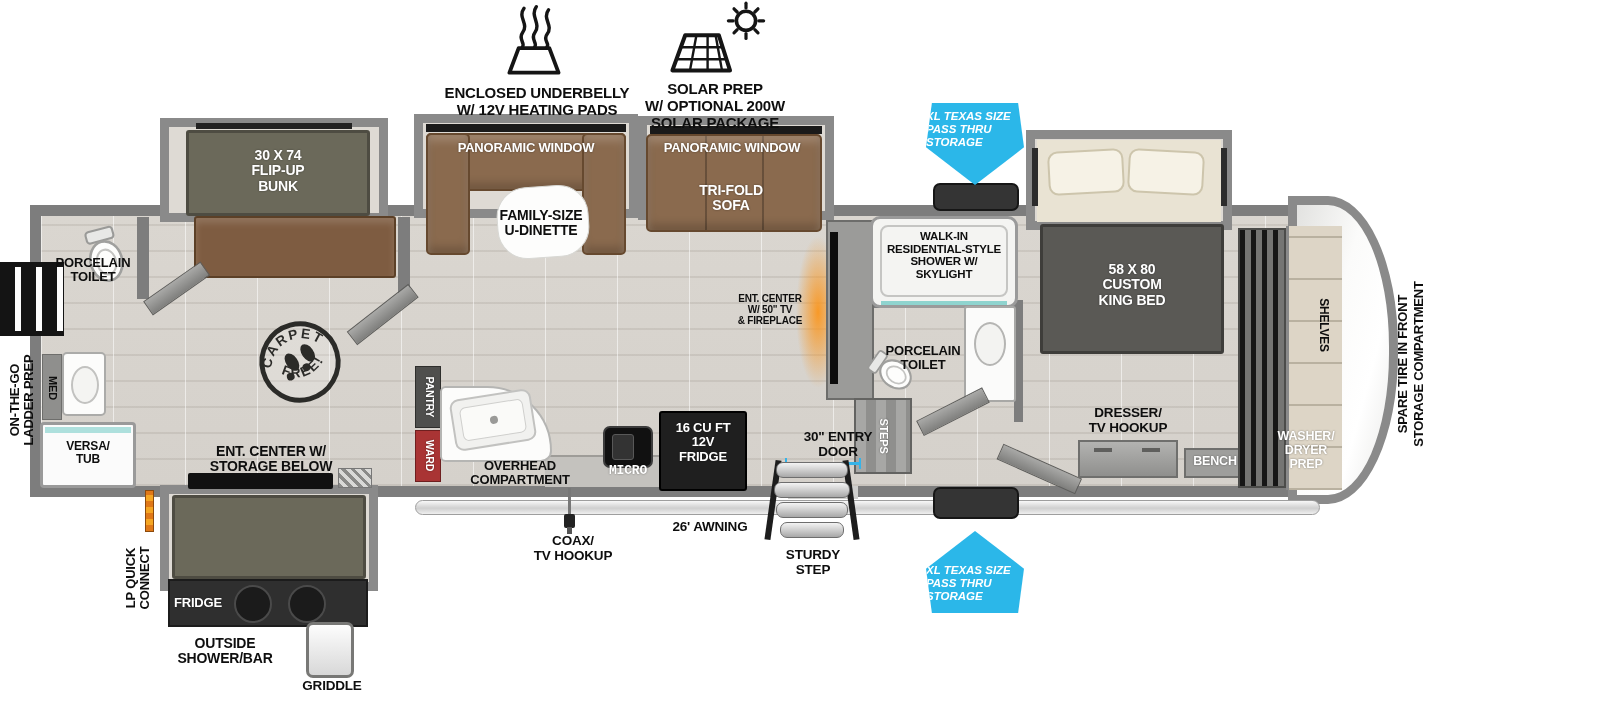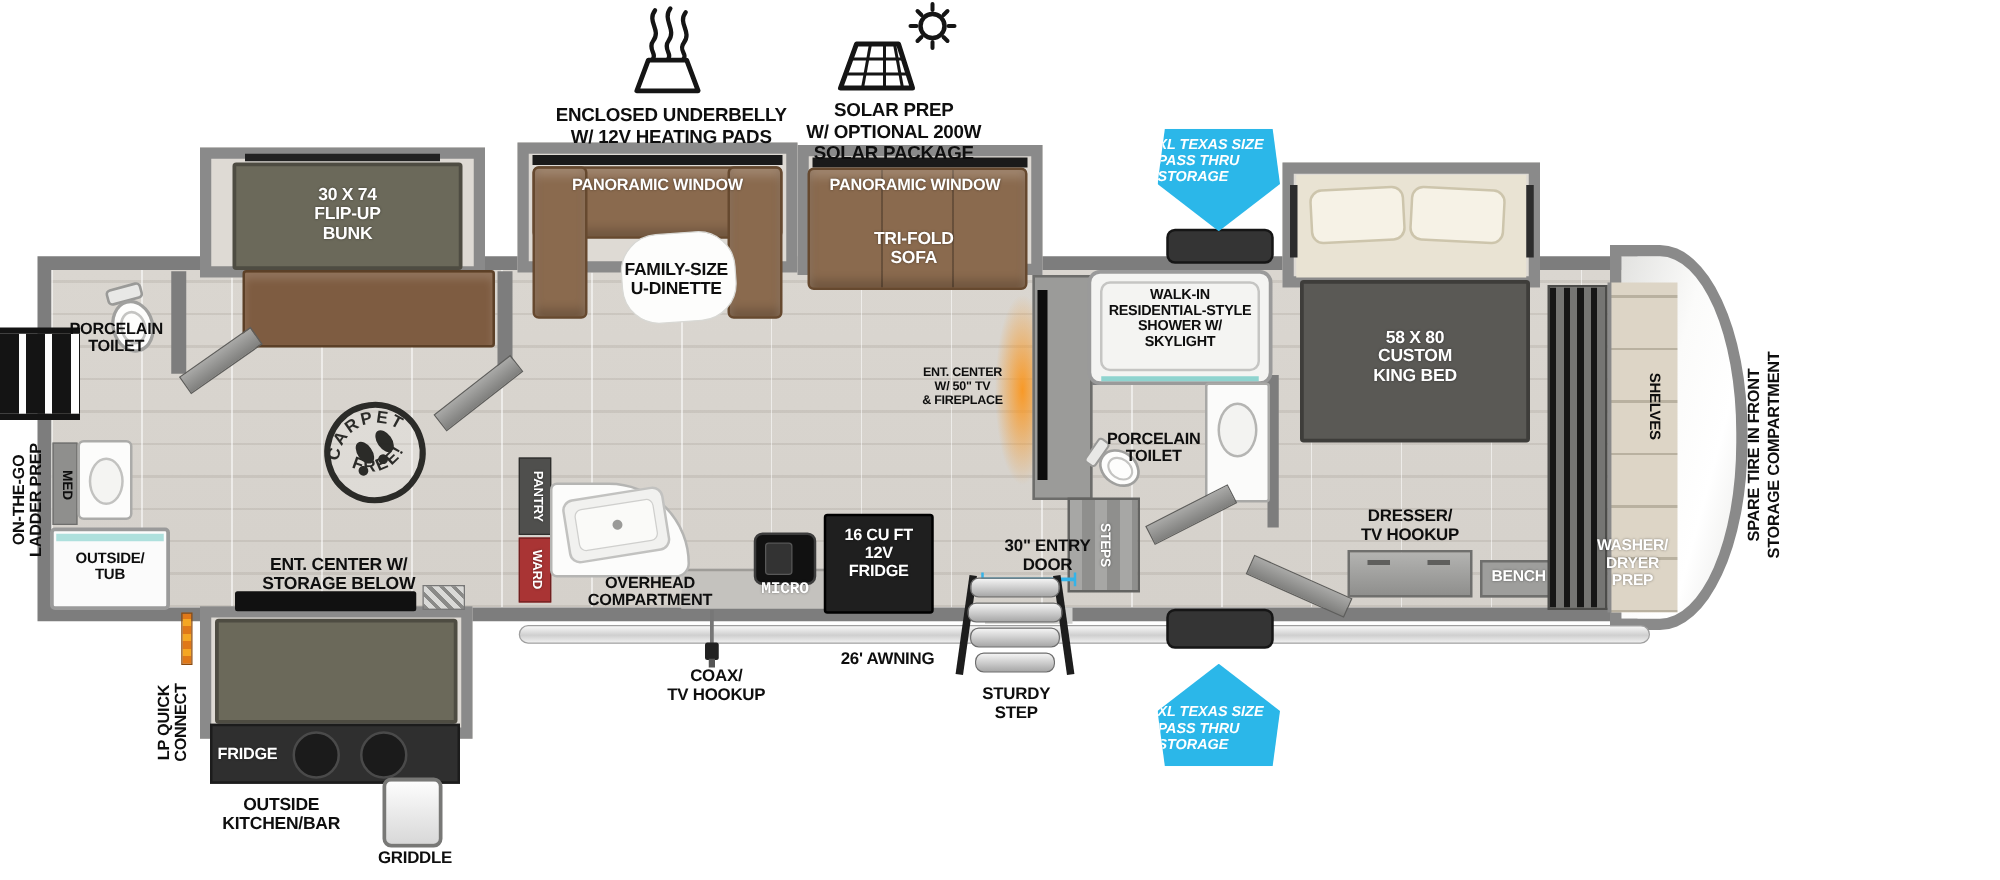--- a/index.html
+++ b/index.html
@@ -138,21 +138,21 @@
 TOILET</div>
 
   <div class="abs" style="left:42px;top:354px;width:20px;height:66px;background:#8f8f8d;border:1px solid #6e6e6c;z-index:4;"></div>
   <div class="lbl rot90" style="left:32px;top:381px;width:40px;height:14px;font-size:11px;">MED</div>
   <div class="abs" style="left:62px;top:352px;width:44px;height:64px;background:#fcfcfb;border:2px solid #ababa9;border-radius:5px;z-index:4;">
     <div class="abs" style="left:7px;top:12px;width:28px;height:38px;background:#f4f4f2;border:2px solid #c2c2c0;border-radius:50%;"></div>
   </div>
   <div class="abs" style="left:40px;top:422px;width:96px;height:66px;background:#fbfbfb;border:3px solid #9a9a9a;border-radius:4px;z-index:4;">
     <div class="abs" style="left:2px;top:2px;width:86px;height:6px;background:#aee0dd;"></div>
   </div>
-  <div class="lbl" style="left:48px;top:440px;width:80px;font-size:12px;z-index:6;">OUTSIDE/
+  <div class="lbl" style="left:48px;top:440px;width:80px;font-size:12px;z-index:6;">VERSA/
 TUB</div>
 
   <div class="wall" style="left:137px;top:217px;width:12px;height:82px;"></div>
   <div class="doorpanel" style="left:148px;top:300px;width:68px;height:15px;transform:rotate(-35deg);transform-origin:left center;"></div>
   <div class="wall" style="left:398px;top:217px;width:12px;height:82px;"></div>
   <div class="doorpanel" style="left:352px;top:330px;width:76px;height:15px;transform:rotate(-38deg);transform-origin:left center;"></div>
 
   <div class="lbl" style="left:191px;top:444px;width:160px;font-size:14px;">ENT. CENTER W/
 STORAGE BELOW</div>
   <div class="abs" style="left:188px;top:473px;width:145px;height:16px;background:#111;border-radius:2px;z-index:4;"></div>
@@ -160,21 +160,21 @@
 
   <div class="slide" style="left:160px;top:485px;width:218px;height:106px;"></div>
   <div class="abs" style="left:172px;top:495px;width:194px;height:84px;background:#6b695a;border:3px solid #4e4c42;border-radius:3px;z-index:4;"></div>
 
   <div class="abs" style="left:168px;top:579px;width:200px;height:48px;background:#2f2f2f;border:2px solid #1c1c1c;z-index:4;">
     <div class="abs" style="left:64px;top:4px;width:38px;height:38px;background:#1b1b1b;border:2px solid #4a4a4a;border-radius:50%;"></div>
     <div class="abs" style="left:118px;top:4px;width:38px;height:38px;background:#1b1b1b;border:2px solid #4a4a4a;border-radius:50%;"></div>
   </div>
   <div class="lbl w" style="left:170px;top:596px;width:62px;text-align:left;padding-left:4px;">FRIDGE</div>
   <div class="lbl" style="left:155px;top:636px;width:140px;font-size:14px;">OUTSIDE
-KITCHEN/BAR</div>
+SHOWER/BAR</div>
   <div class="abs" style="left:306px;top:622px;width:48px;height:56px;background:linear-gradient(#fdfdfd,#d8d8d8);border:3px solid #787876;border-radius:7px;z-index:4;"></div>
   <div class="lbl" style="left:290px;top:679px;width:84px;font-size:13.5px;">GRIDDLE</div>
 
   <div class="abs" style="left:145px;top:490px;width:9px;height:42px;background:repeating-linear-gradient(0deg,#e07818 0 6px,#f5a623 6px 12px);border:1px solid #8c4a0c;z-index:5;"></div>
   <div class="lbl rotn90" style="left:80px;top:562px;width:120px;height:32px;font-size:13px;">LP QUICK
 CONNECT</div>
 
   <div class="abs" style="left:256px;top:318px;width:88px;height:88px;transform:rotate(-15deg);z-index:5;opacity:.92;">
     <svg width="88" height="88" viewBox="0 0 90 90">
       <circle cx="45" cy="45" r="39" fill="rgba(255,255,255,.2)" stroke="#1d1d1b" stroke-width="5"></circle>

